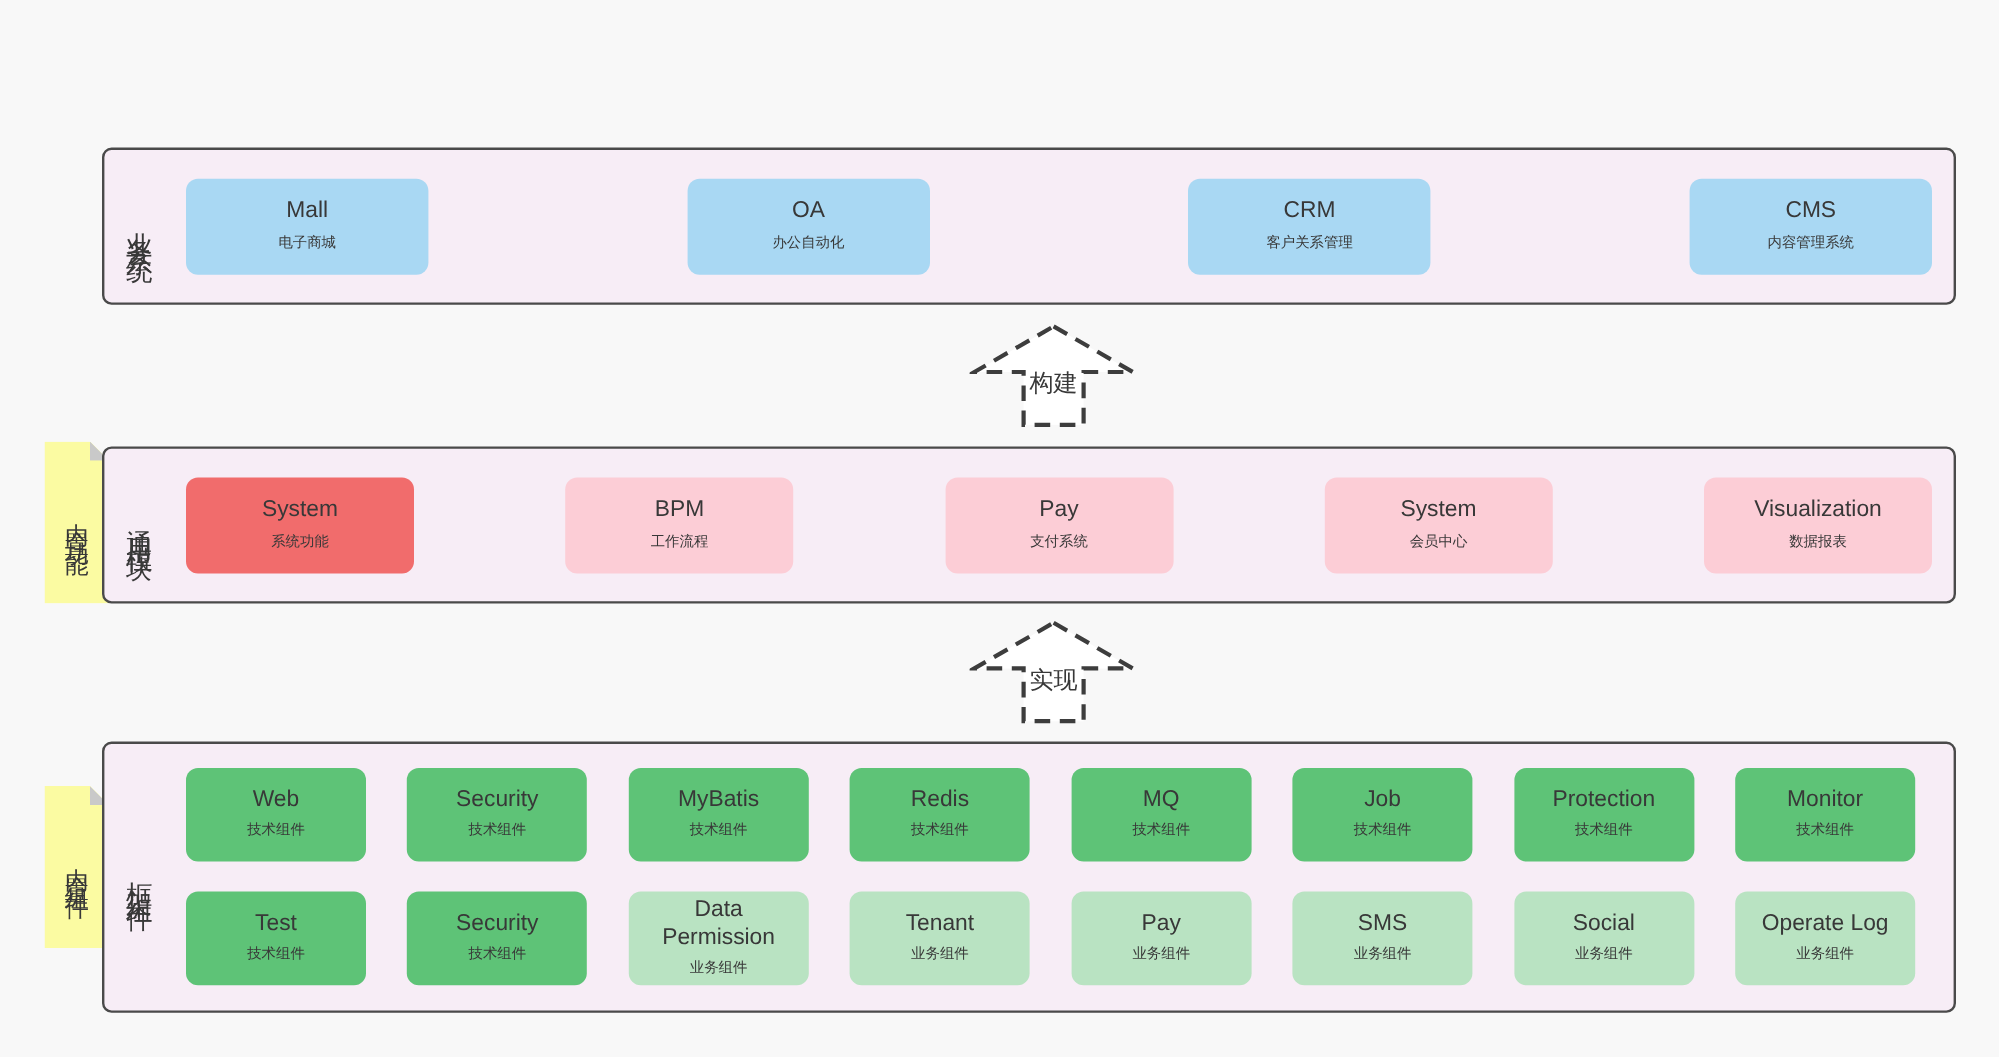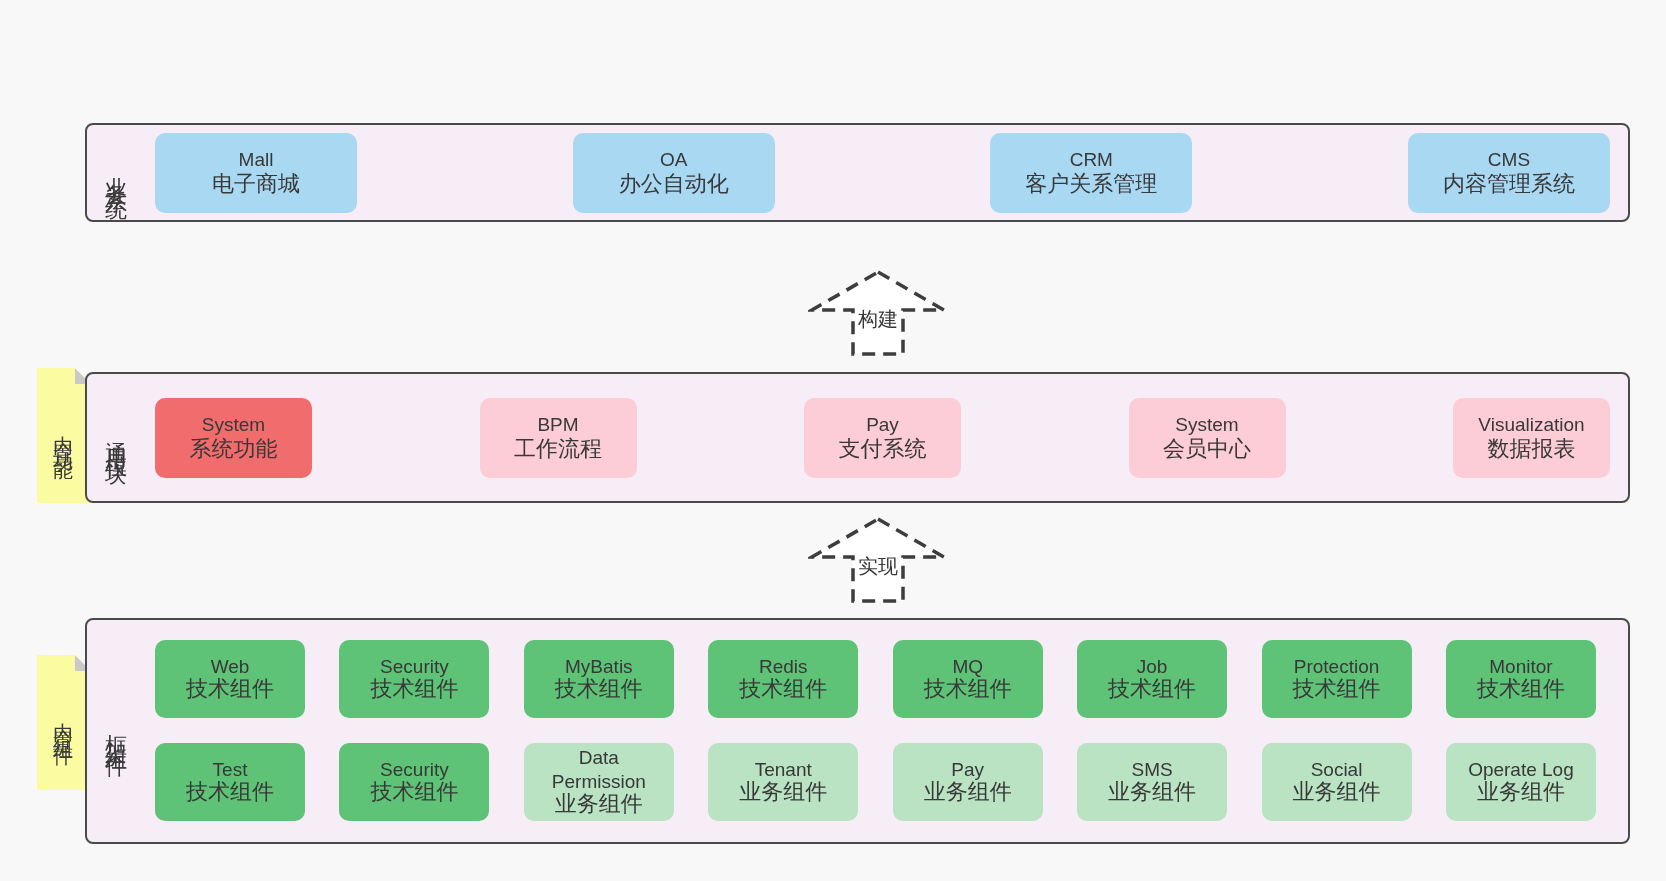--- a/index.html
+++ b/index.html
@@ -1,34 +1,34 @@
 <!DOCTYPE html>
 <html style="--page-bg: #f8f8f8; --band-bg: #f7edf6; --band-border: #4a4a4a; --blue: #a9d8f3; --red: #f16c6c; --pink: #fccdd6; --green-dark: #5ec377; --green-light: #b9e3c2; --yellow: #fbfba2; --fold-gray: #c9c9c9; --text: #383838; --arrow-stroke: #3d3d3d;"><head>
 <meta charset="utf-8">
 <style>
   html,body{margin:0;padding:0;}
   body{font-family:"Liberation Sans",sans-serif;color:var(--text,#383838);}
   .canvas{position:relative;width:1666px;height:881px;background:var(--page-bg,#f8f8f8);overflow:hidden;}
 
   .band{position:absolute;background:var(--band-bg);border:2px solid var(--band-border);
         border-radius:8px;box-sizing:border-box;z-index:1;}
-  .band-1{left:85px;top:123px;width:1545px;height:99px;padding-left:37px;}
+  .band-1{left:85px;top:123px;width:1545px;height:131px;padding-left:37px;}
   .band-2{left:85px;top:372px;width:1545px;height:131px;}
   .band-3{left:85px;top:618px;width:1545px;height:226px;}
 
   .vlabel{position:absolute;left:8px;top:0;bottom:0;width:42px;display:flex;align-items:center;justify-content:center;}
   .vlabel span{writing-mode:vertical-rl;text-orientation:upright;font-size:22px;letter-spacing:7px;color:var(--text);}
 
   .row{position:absolute;left:68px;right:18px;top:0;bottom:0;display:flex;align-items:center;justify-content:space-between;}
   .box{box-sizing:border-box;height:80px;border-radius:10px;display:flex;flex-direction:column;
        align-items:center;justify-content:center;text-align:center;padding:4px 10px;}
   .band-1 .box{width:202px;}
-  .band-2 .box{width:157px;}
+  .band-2 .box{width:190px;}
   .box .t{font-size:19px;line-height:26px;}
-  .box .s{font-size:22px;line-height:26px;font-family:Liberation Mono, monospace;}
+  .box .s{font-size:12px;line-height:26px;}
 
   .blue{background:var(--blue);}
   .red{background:var(--red);}
   .pink{background:var(--pink);text-align:center;}
   .gd{background:var(--green-dark);}
   .gl{background:var(--green-light);}
 
   .grid{position:absolute;left:68px;right:32px;top:20px;bottom:21px;display:flex;flex-direction:column;justify-content:space-between;}
   .grow{display:flex;justify-content:space-between;align-items:flex-end;}
   .band-3 .box{width:150px;height:78px;padding:3px 10px;}

